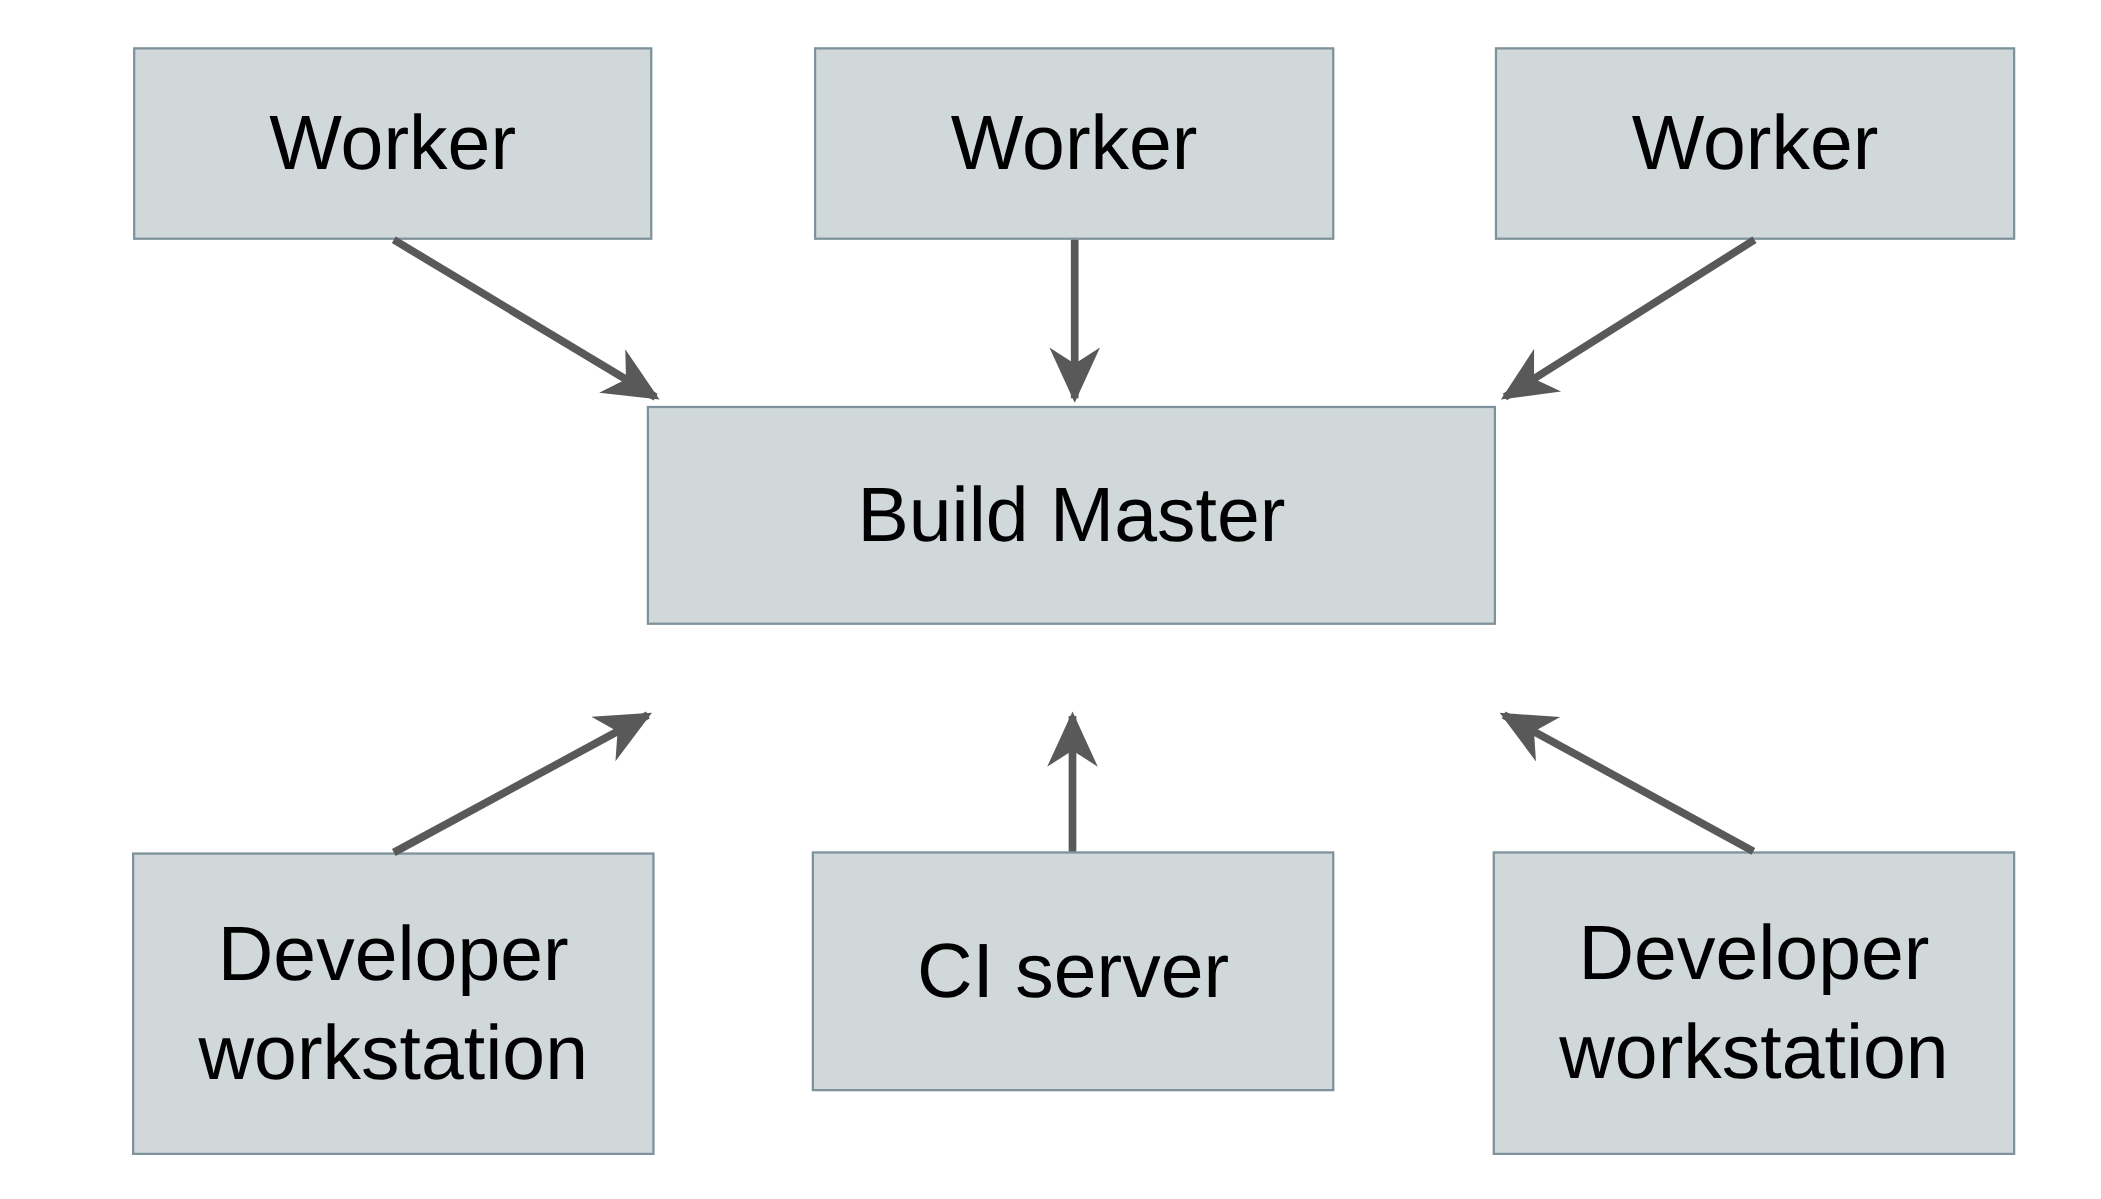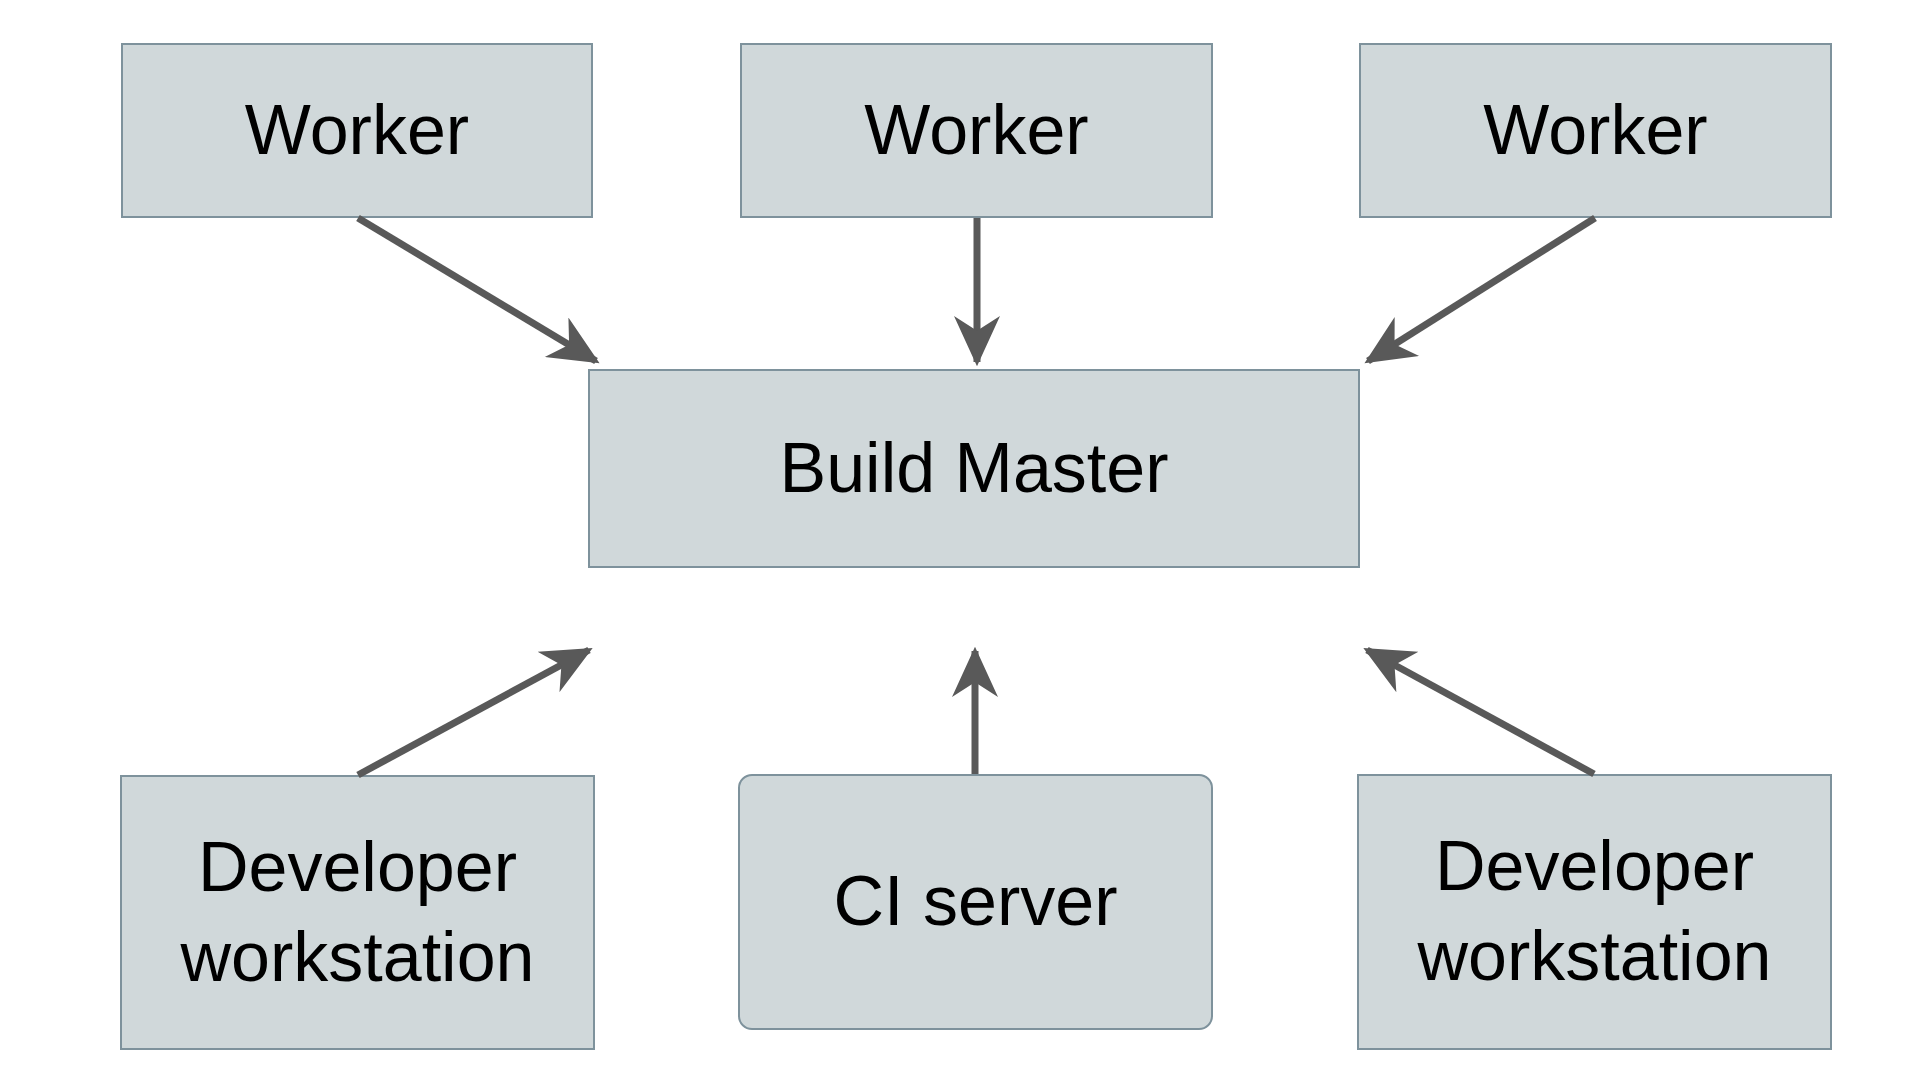--- a/index.html
+++ b/index.html
@@ -27,21 +27,21 @@
     color: #000000;
     font-size: 70px;
     line-height: 1.28;
     padding: 16px 14px;
   }
   .node-worker-1        { left: 121px;  top: 43px;  width: 472px; height: 175px; }
   .node-worker-2        { left: 740px;  top: 43px;  width: 473px; height: 175px; }
   .node-worker-3        { left: 1359px; top: 43px;  width: 473px; height: 175px; }
   .node-build-master    { left: 588px;  top: 369px; width: 772px; height: 199px; }
   .node-dev-left        { left: 120px;  top: 775px; width: 475px; height: 275px; }
-  .node-ci-server       { left: 738px;  top: 774px; width: 475px; height: 256px; border-radius: 14px; }
+  .node-ci-server       { left: 738px;  top: 774px; width: 475px; height: 218px; }
   .node-dev-right       { left: 1357px; top: 774px; width: 475px; height: 276px; }
   .arrow-layer {
     position: absolute;
     left: 0; top: 0;
     width: 1910px;
     height: 1090px;
     pointer-events: none;
   }
 </style>
 </head>

